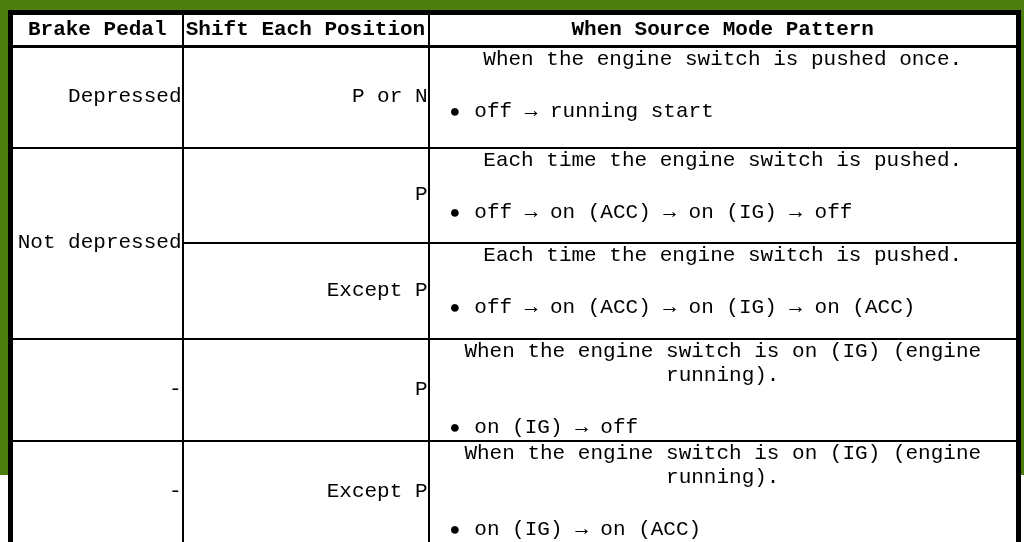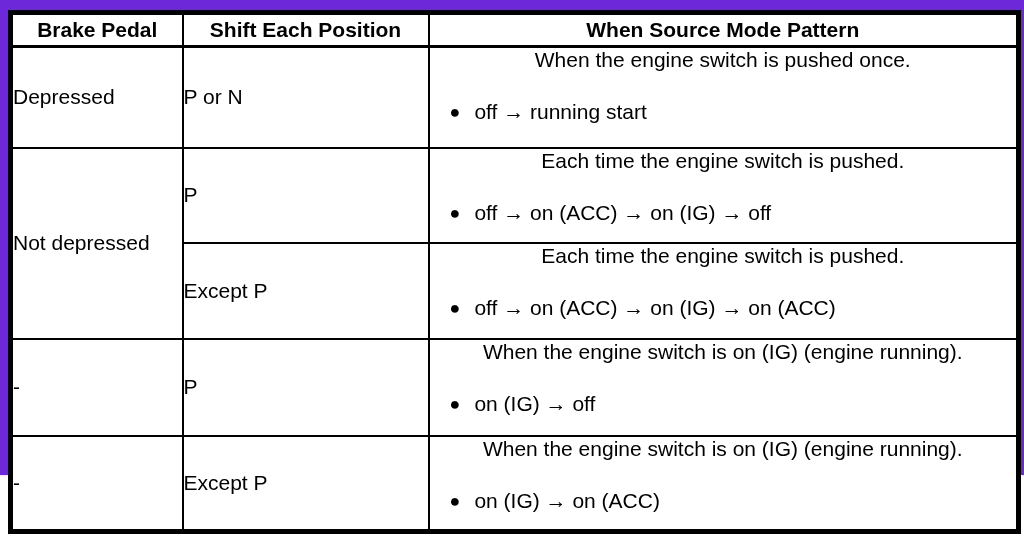--- a/index.html
+++ b/index.html
@@ -9,21 +9,22 @@
     width: 1024px;
     height: 542px;
     background: #ffffff;
     font-family: "Liberation Sans", sans-serif;
     color: #000000;
   }
   .page {
     position: relative;
     width: 1024px;
     height: 475px;
-    background: #6d28d9;
+    background: #4d7c0f;
+    font-family: Liberation Mono, monospace;
   }
   table.spec-table {
     position: absolute;
     left: 8px;
     top: 10px;
     width: 1008px;
     border-collapse: collapse;
     table-layout: fixed;
     border: 5px solid #000000;
     font-size: 21px;
@@ -39,21 +40,21 @@
     background: #ffffff;
   }
   table.spec-table th {
     font-weight: bold;
     text-align: center;
     vertical-align: middle;
     height: 34px;
     border-bottom: 3px solid #000000;
   }
   td.center-cell {
-    text-align: left;
+    text-align: right;
     vertical-align: middle;
   }
   td.pattern-cell {
     text-align: center;
     vertical-align: top;
     padding: 6px 4px 6px 5px;
   }
   .pattern-item {
     margin: 28px 0 0 20px;
     display: flex;

